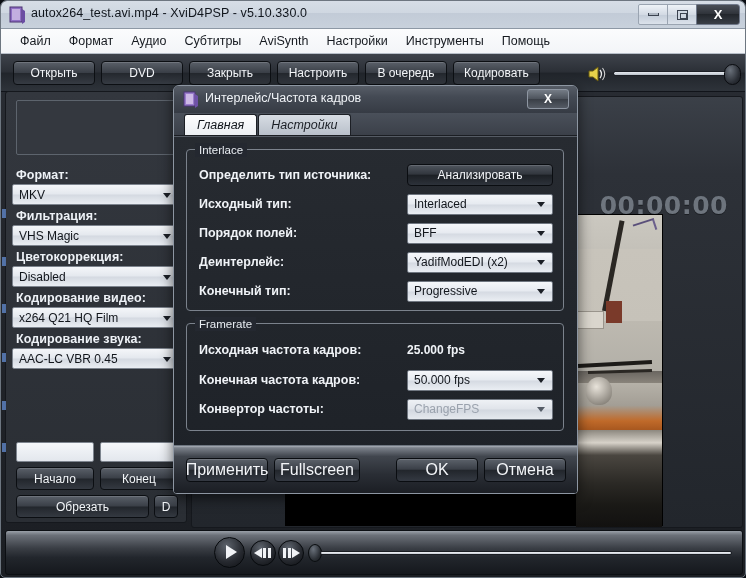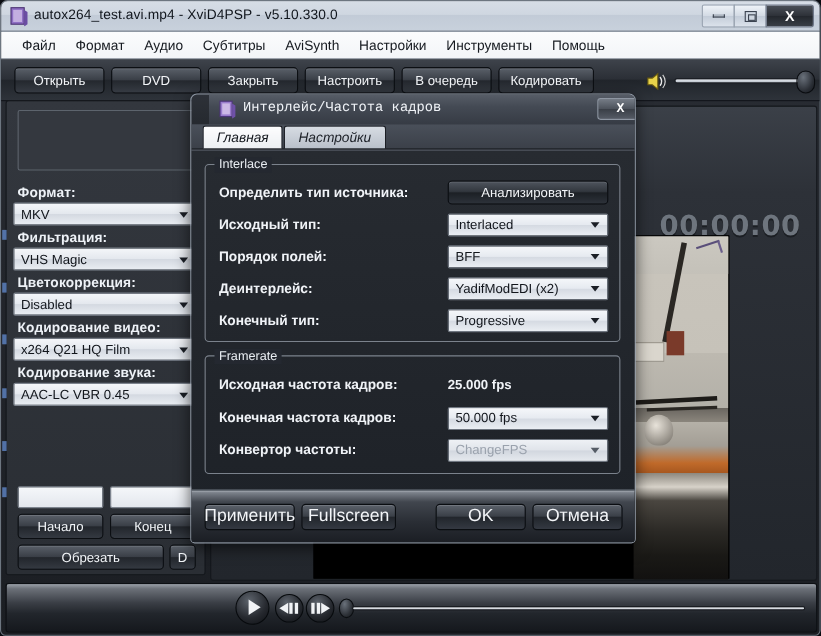--- a/index.html
+++ b/index.html
@@ -243,23 +243,22 @@
 
   
   #dialog {
     position:absolute; left: 172px; top: 84px; width: 405px; height: 409px;
     background: linear-gradient(180deg,#2d3138 0%, #262a30 6%, #1f2329 100%);
     border: 1px solid #8d96a2; border-radius: 6px 6px 4px 4px;
     box-shadow: 0 4px 14px rgba(0,0,0,.6);
     overflow: hidden;
   }
   #dlg-titlebar {
-    position:absolute; left:16px; top:0; width:403px; height: 27px;
+    position:absolute; left:0; top:0; width:403px; height: 27px;
     background: linear-gradient(180deg,#575d67 0%, #444a54 40%, #363b44 100%);
-    font-family: Liberation Mono, monospace;
   }
   #dlg-icon { position:absolute; left:9px; top:5px; width:16px; height:17px; }
   #dlg-title {
     position:absolute; left: 31px; top: 5px; font-size: 12.5px; color: #f0f3f7;
   }
   #dlg-close {
     position:absolute; right: 8px; top: 3px; width: 42px; height: 20px;
     background: linear-gradient(180deg,#757c86,#4e545d 48%,#3a3f47 52%,#555b65);
     border: 1px solid #8e96a2; border-radius: 3px;
     display:flex; align-items:center; justify-content:center;

